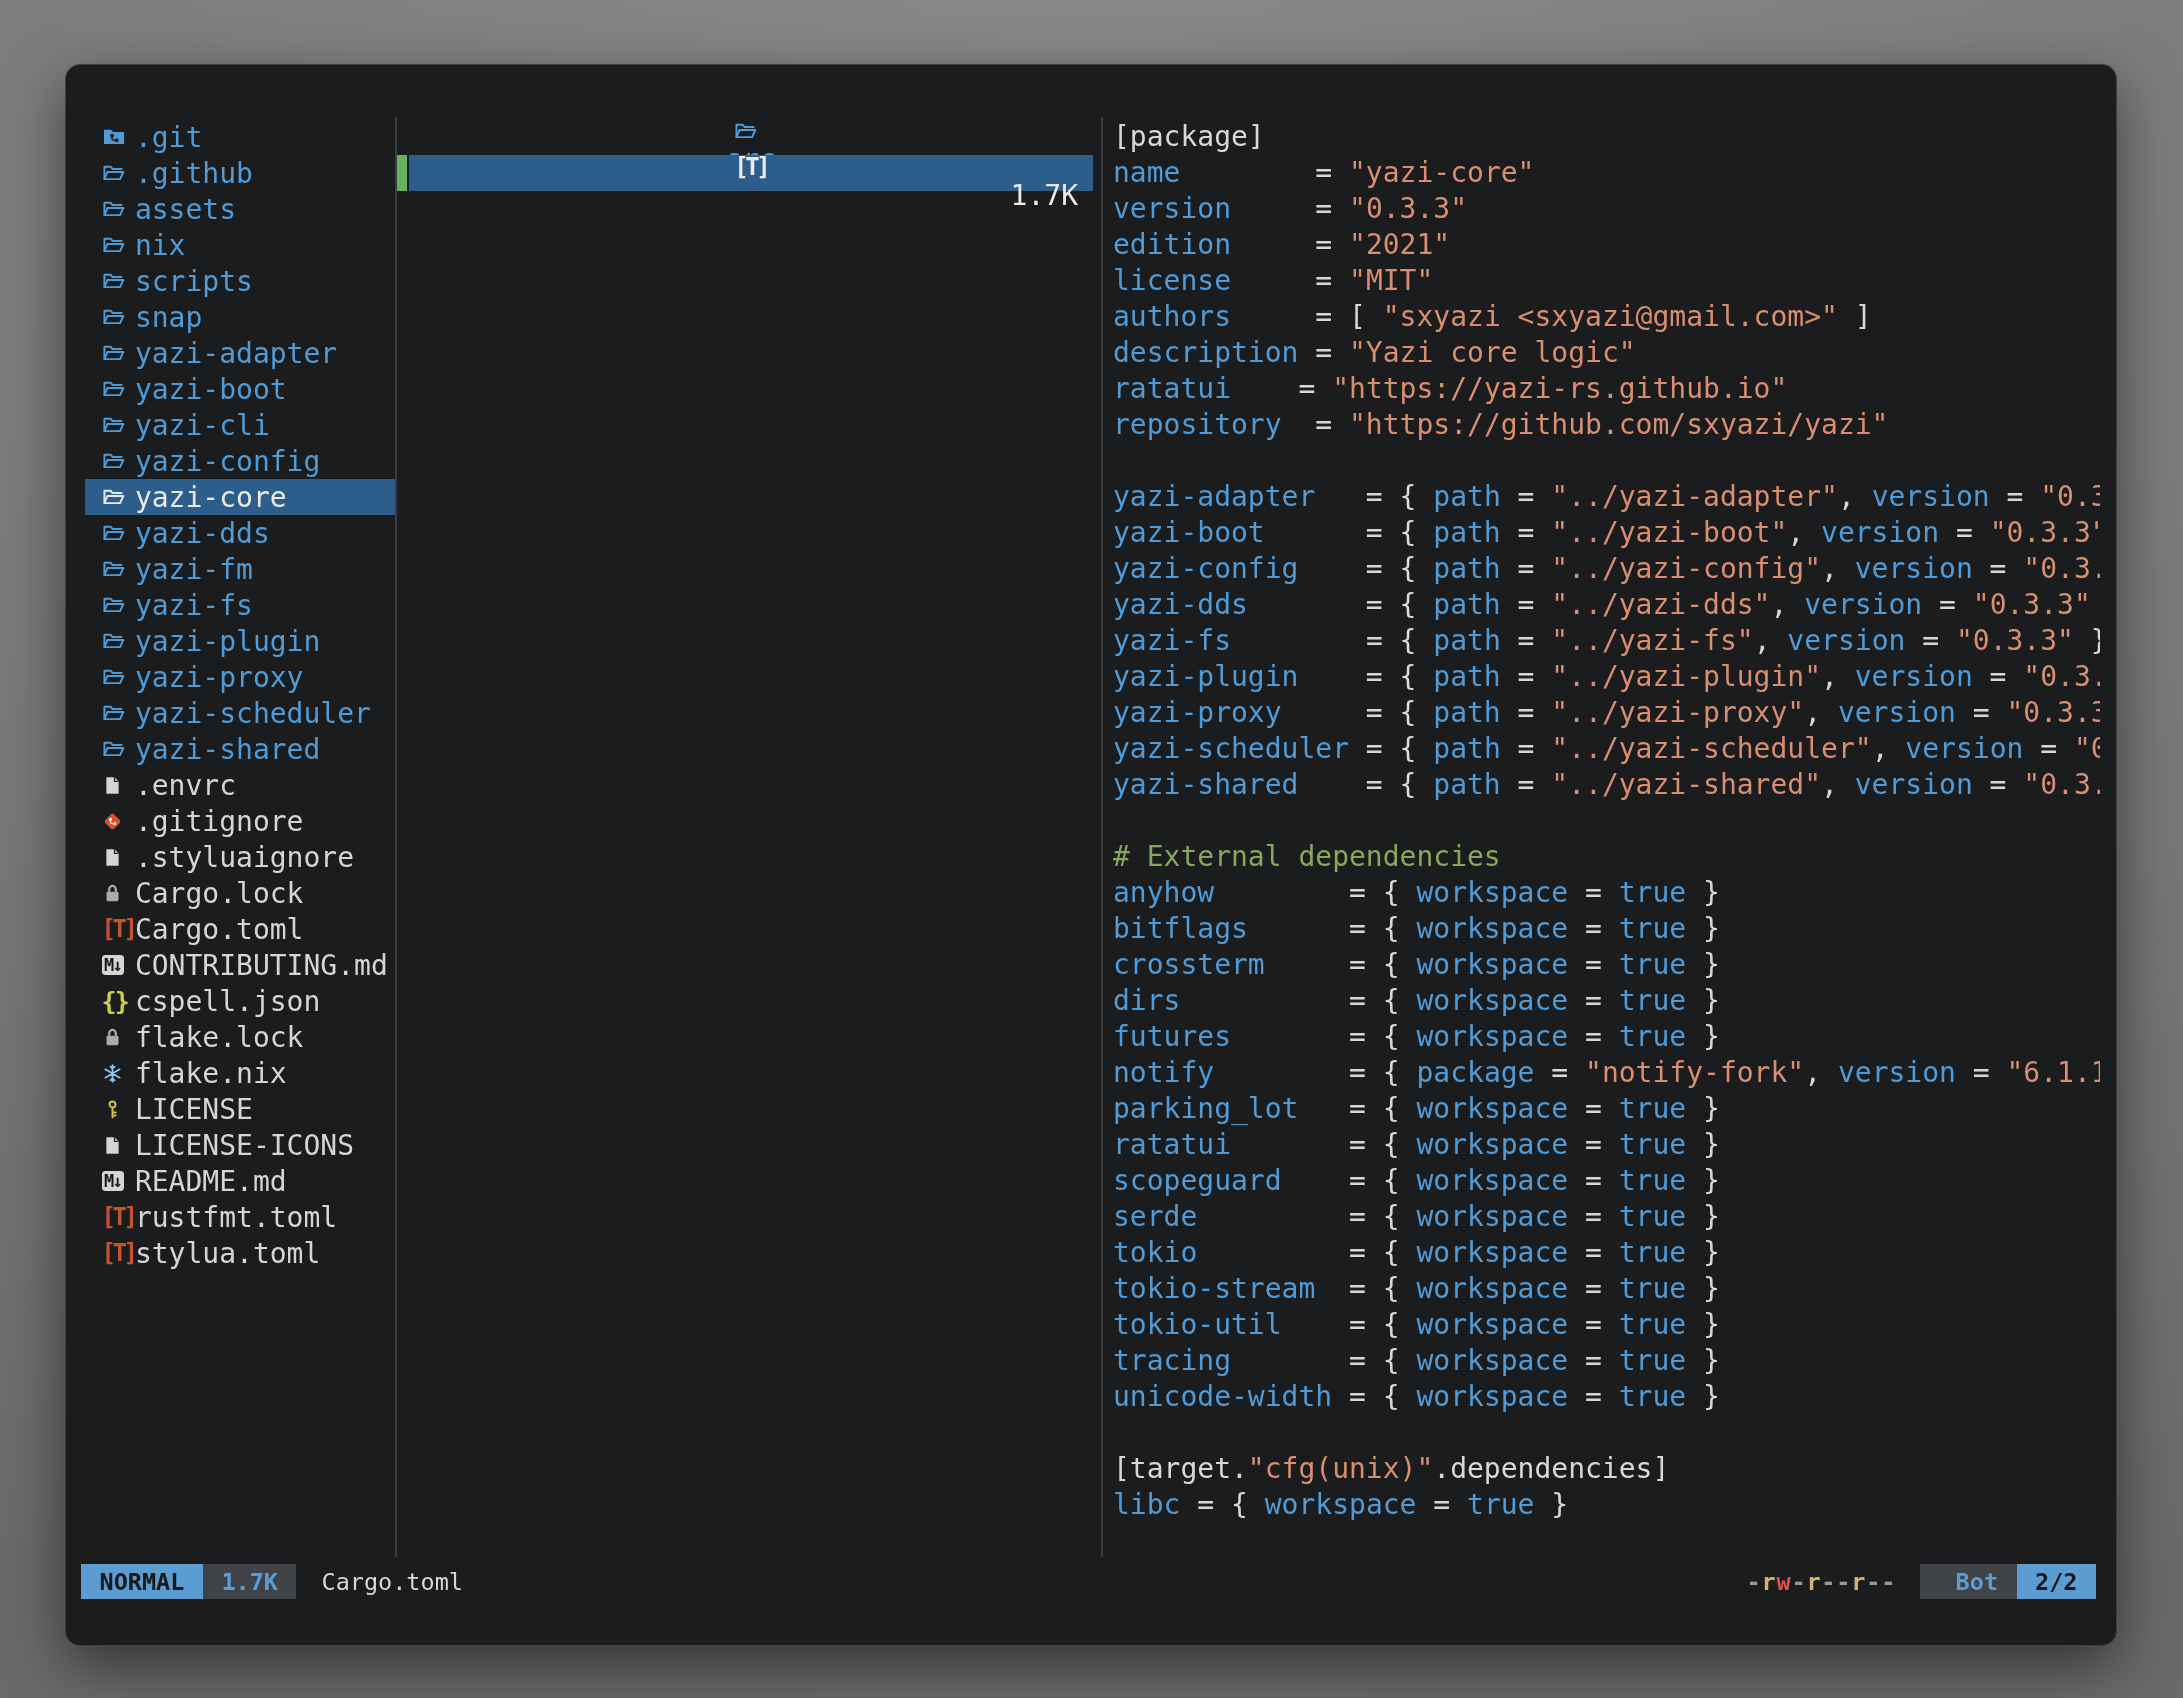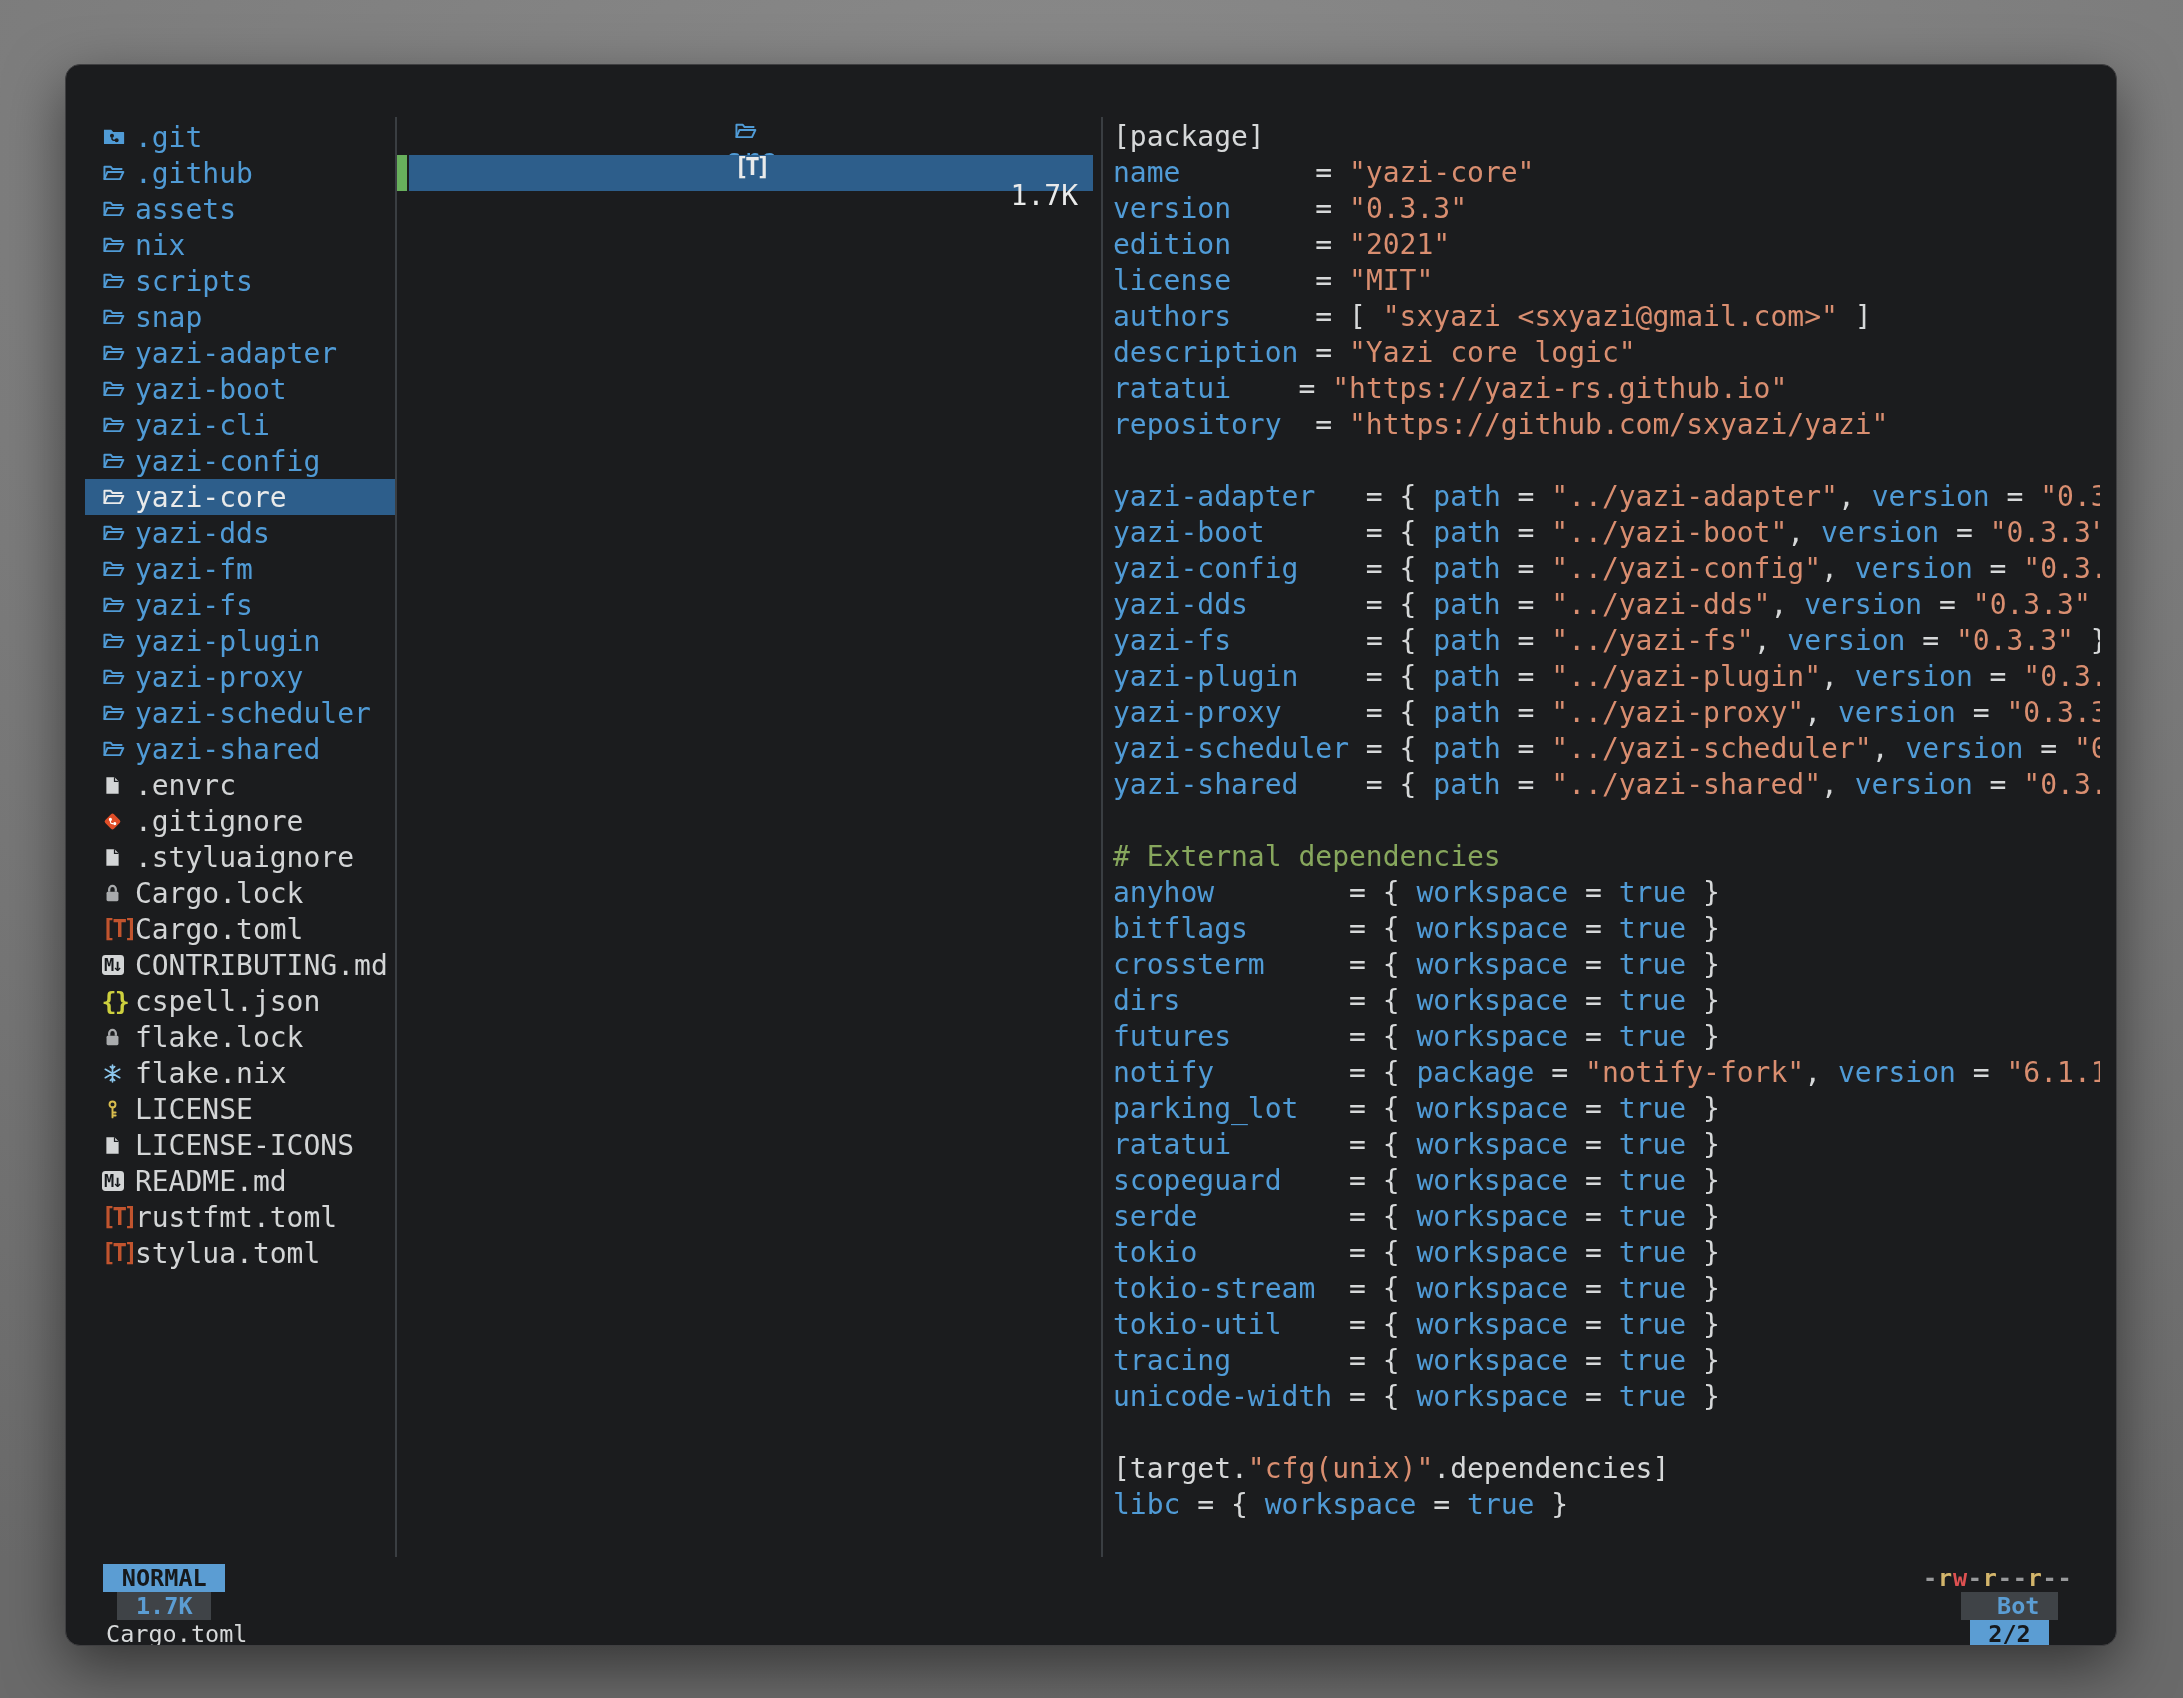--- a/index.html
+++ b/index.html
@@ -55,21 +55,21 @@
   .c-f { color:var(--fg,#d6d8d9); }
   .c-s { color:var(--str,#d98e70); }
   .c-c { color:var(--comment,#87a75d); }
 
   
   .statusbar {
     position:absolute; left:15px; right:20px; top:1499px; height:35px;
     display:flex; align-items:center; justify-content:space-between;
     font-size:23.5px;
   }
-  .sb-left, .sb-right { display:flex; align-items:center; height:35px;flex-direction:column; }
+  .sb-left, .sb-right { display:flex; align-items:center; height:35px; }
   .chip { display:flex; align-items:center; height:35px; padding:0 18.5px; font-weight:bold; }
   .chip-mode { background:var(--statusblue,#5b9dd3); color:var(--darktext,#16191c); }
   .chip-size { background:var(--chipgray,#3f4347); color:var(--statusblue,#5b9dd3); }
   .sb-filename { color:var(--fg,#d6d8d9); margin-left:25px; }
   .perms { margin-right:23.5px; font-weight:bold; letter-spacing:0.8px; }
   .perms .p-dim { color:var(--dim,#98999b); }
   .perms .p-r { color:var(--permr,#d3b56b); }
   .perms .p-w { color:var(--permw,#de5151); }
   .chip-bot { background:var(--chipgray,#3f4347); color:var(--statusblue,#5b9dd3);padding-left:36px; }
   .chip-page { background:var(--statusblue,#5b9dd3); color:var(--darktext,#16191c); }

